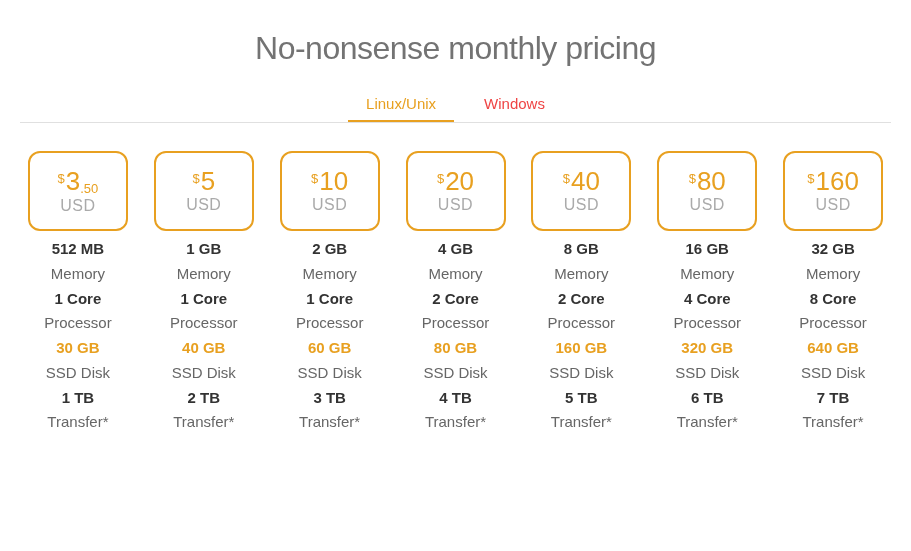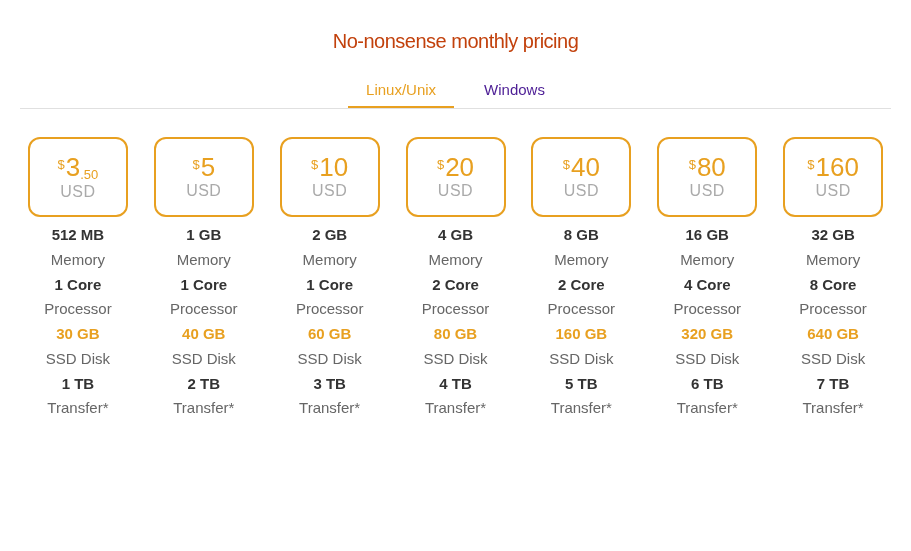--- a/index.html
+++ b/index.html
@@ -8,44 +8,44 @@
       background: #fff;
       color: #555;
       width: 911px;
       min-height: 551px;
       display: flex;
       flex-direction: column;
       align-items: center;
       padding: 30px 20px 20px;
     }
     h1 {
-      font-size: 20px;
+      font-size: 32px;
       font-weight: 300;
-      color: #c2410c;
+      color: #737373;
       margin-bottom: 20px;
       letter-spacing: -0.5px;
     }
     .tabs {
       display: flex;
       gap: 12px;
       margin-bottom: 0;
       position: relative;
     }
     .tab {
       padding: 8px 18px;
       font-size: 15px;
       cursor: pointer;
       text-decoration: none;
     }
     .tab.active {
       color: #e8a020;
       border-bottom: 2px solid #e8a020;
     }
     .tab.inactive {
-      color: #4c1d95;
+      color: #ef4444;
     }
     .tab-divider {
       width: 100%;
       height: 1px;
       background: #e0e0e0;
       margin-bottom: 28px;
     }
     .plans-container {
       display: flex;
       gap: 10px;

